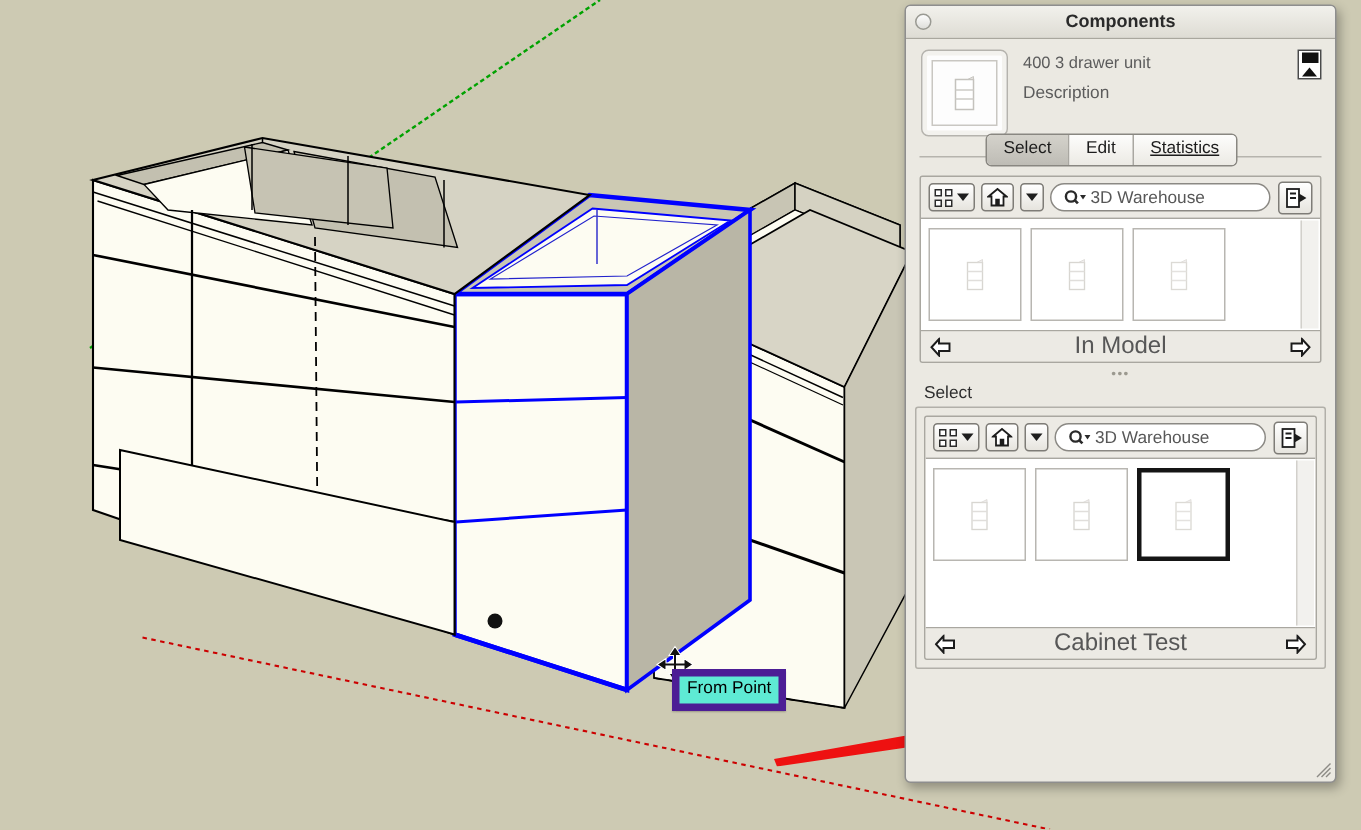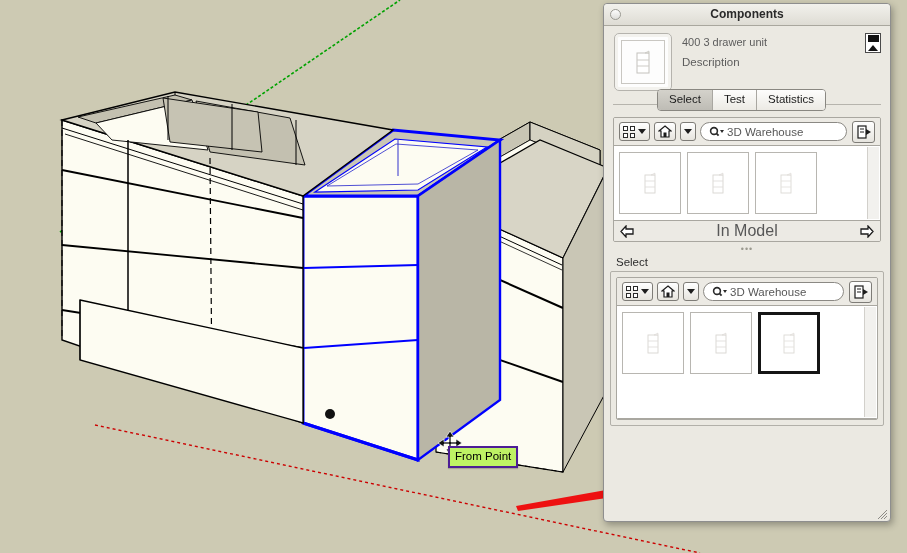--- a/index.html
+++ b/index.html
@@ -21,22 +21,22 @@
     left: 0; top: 0;
     width: 907px; height: 553px;
     background: #cdcab3;
   }
   #viewport svg { display: block; }
 
   
   #tooltip {
     position: absolute;
     left: 448px; top: 446px;
-    background: #bef264;
-    border: 2px solid #4c1d95;
+    background: #5eead4;
+    border: 5px solid #4c1d95;
     color: #000;
     font-size: 11.5px;
     padding: 2px 5px 3px 5px;
     line-height: 13px;
     white-space: nowrap;
     box-shadow: 0 1px 1px rgba(0,0,0,0.18);
   }
 
   
   #components-panel {
@@ -154,21 +154,21 @@
     background: #f6f5f2;
   }
   .tab {
     font-size: 11.5px;
     padding: 2px 11px 3px 11px;
     color: #1c1c1c;
     border-right: 1px solid #a9a7a1;
     background: linear-gradient(to bottom, #fdfdfc, #eceae4);
     line-height: 15px;
   }
-  .tab:last-child { border-right: none; }
+  .tab:last-child { border-right: none; text-decoration: underline; }
   .tab.active {
     background: linear-gradient(to bottom, #d4d2cb, #bebcb5);
   }
 
   
   .browser {
     margin: 6px 9px 0 9px;
     border: 1px solid #a9a7a0;
     background: #eceae4;
     border-radius: 2px;
@@ -465,21 +465,21 @@
     <div class="collapse-btn">
       <div class="bar"></div>
       <div class="tri"></div>
     </div>
   </div>
 
   <div class="tabrow">
     <div class="rule"></div>
     <div class="tabs">
       <div class="tab active">Select</div>
-      <div class="tab">Test</div>
+      <div class="tab">Edit</div>
       <div class="tab">Statistics</div>
     </div>
   </div>
 
   <div class="browser">
     <div class="btoolbar">
       <div class="tbtn">
         <span class="grid-icon">
             <i></i>
             <i></i>
@@ -620,20 +620,29 @@
         <div class="thumb selected">
           <svg width="16" height="24" viewBox="0 0 16 24">
             <rect x="3" y="4" width="10" height="18" fill="#fff" stroke="#dcdad5" stroke-width="0.9"></rect>
             <polygon points="9,4 13,4 13,2" fill="#efedec" stroke="#dcdad5" stroke-width="0.5"></polygon>
             <line x1="3" y1="10" x2="13" y2="10" stroke="#e4e2df" stroke-width="0.9"></line>
             <line x1="3" y1="16" x2="13" y2="16" stroke="#e4e2df" stroke-width="0.9"></line>
           </svg>
         </div>
         <div class="vscroll"></div>
       </div>
+      <div class="bnav">
+        <svg width="14" height="13" viewBox="0 0 14 13">
+          <polygon points="1,6.5 6,1 6,4 13,4 13,9 6,9 6,12" fill="#fff" stroke="#1c1c1c" stroke-width="1.3"></polygon>
+        </svg>
+        <div class="bnav-label">Cabinet Test</div>
+        <svg width="14" height="13" viewBox="0 0 14 13">
+          <polygon points="13,6.5 8,1 8,4 1,4 1,9 8,9 8,12" fill="#fff" stroke="#1c1c1c" stroke-width="1.3"></polygon>
+        </svg>
+      </div>
     </div>
   </div>
 
   <div class="resize-grip">
     <svg width="13" height="13" viewBox="0 0 13 13">
       <g stroke="#8d8b86" stroke-width="1">
         <line x1="12" y1="3" x2="3" y2="12"></line>
         <line x1="12" y1="6" x2="6" y2="12"></line>
         <line x1="12" y1="9" x2="9" y2="12"></line>
       </g>

